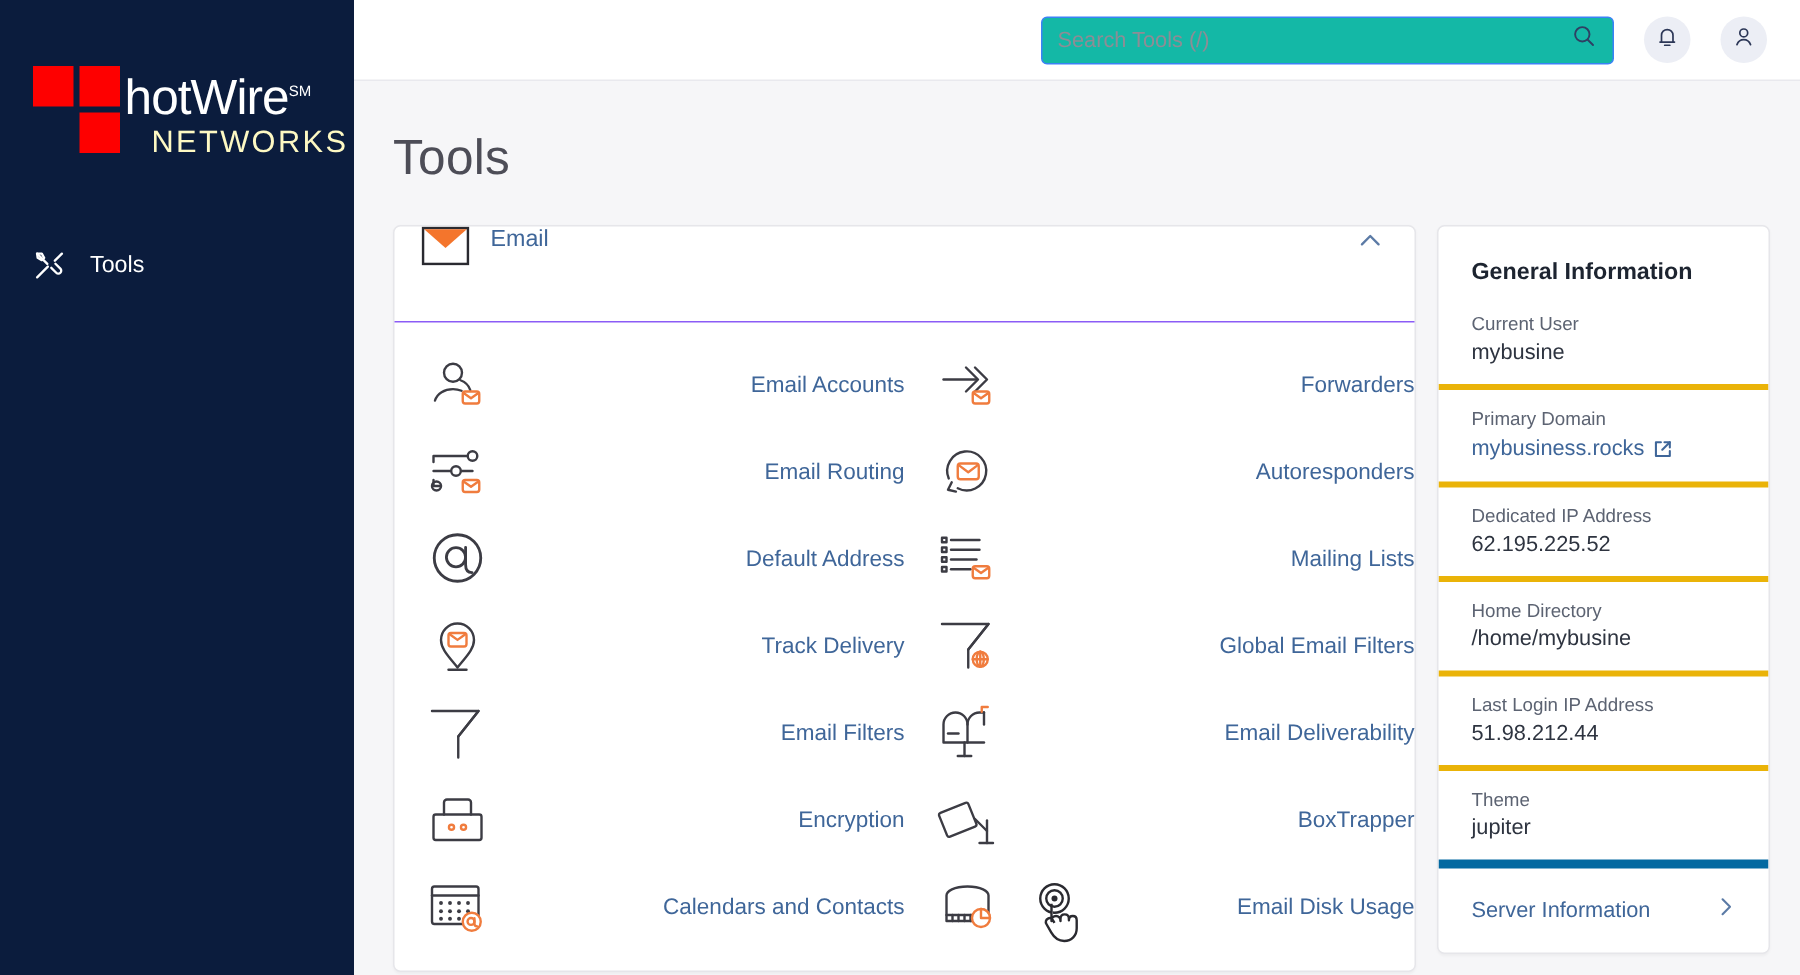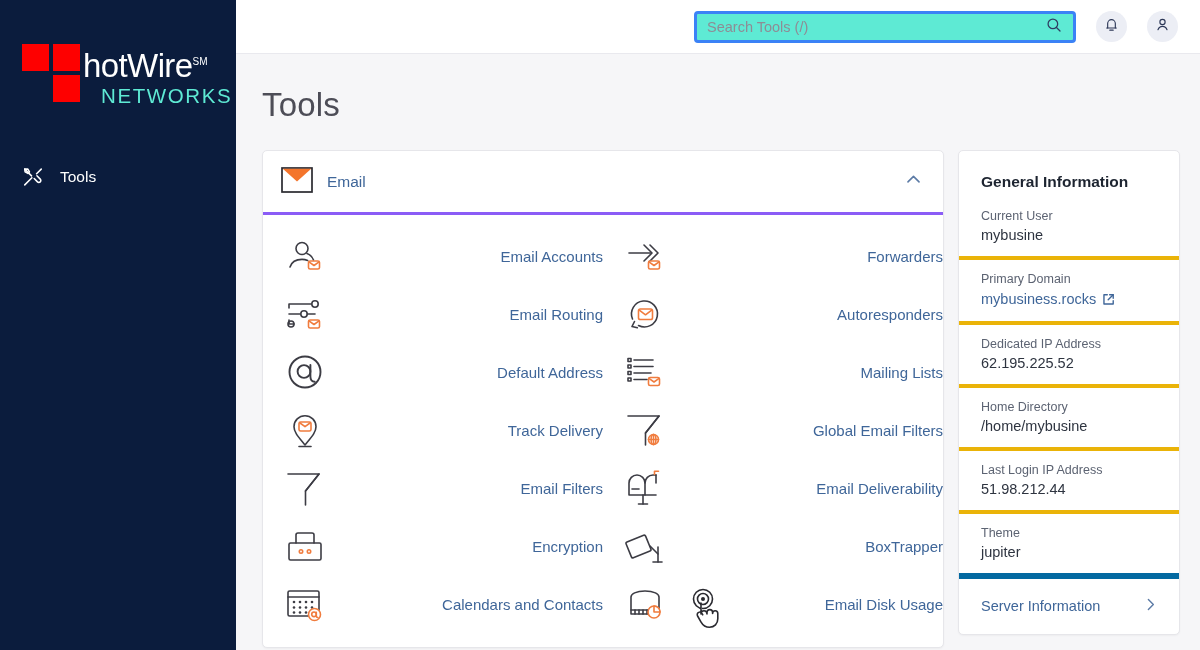--- a/index.html
+++ b/index.html
@@ -33,21 +33,21 @@
     font-size: 33px; line-height: 33px; color: #ffffff;
     font-weight: 400; letter-spacing: -0.6px; position: relative;
     font-family: "Liberation Sans", sans-serif;
   }
   .logo-sm {
     font-size: 10px; vertical-align: super; letter-spacing: 0;
     color: #ffffff;
     margin-top: 32px;
   }
   .logo-line2 {
-    font-size: 20.5px; line-height: 24px; color: #5eead4;
+    font-size: 20.5px; line-height: 24px; color: #fef9c3;
     letter-spacing: 1.6px; margin-top: 2px; margin-left: 18px;
   }
   .nav-item {
     position: absolute; left: 0; top: 160px; width: 236px; height: 34px;
     display: flex; align-items: center; padding-left: 22px;
     cursor: pointer;
   }
   .nav-item .nav-icon { width: 22px; height: 22px; flex: 0 0 22px; }
   .nav-item .nav-label {
     color: #ffffff; font-size: 15.5px; margin-left: 16px;
@@ -55,22 +55,22 @@
   }
 
   
   .main { flex: 1; height: 650px; position: relative; background: #f6f6f8; overflow: hidden; }
   .topbar {
     height: 54px; background: #ffffff; border-bottom: 1px solid #e9e9ee;
     display: flex; align-items: center; justify-content: flex-end;
     padding-right: 22px;
   }
   .search-box {
-    width: 382px; height: 32px; border: 3px solid #3b82f6; border-radius: 4px;
-    background: #5eead4; display: flex; align-items: center; padding: 0 10px;
+    width: 382px; height: 32px; border: 1px solid #3b82f6; border-radius: 4px;
+    background: #14b8a6; display: flex; align-items: center; padding: 0 10px;
     position: relative;
     gap: 40px;
   }
   .search-box input {
     border: none; outline: none; flex: 1; font-size: 14.5px;
     color: #4a4a4a; font-family: "Liberation Sans", sans-serif;
     background: transparent;
   }
   .search-box input::placeholder { color: #8d8d95; }
   .icon-btn {
@@ -87,22 +87,22 @@
     gap: 14px;
   }
 
   
   .card {
     background: #ffffff; border: 1px solid #e6e6ea; border-radius: 5px;
     box-shadow: 0 1px 2px rgba(0,0,0,0.04);
   }
   .email-card { width: 684px; }
   .card-head {
-    height: 64px; display: flex; align-items: center; padding: 0 20px 0 18px;
-    border-bottom: 3px solid #8b5cf6; cursor: pointer;
+    height: 64px; display: flex; padding: 0 20px 0 18px;
+    border-bottom: 1px solid #8b5cf6; cursor: pointer;
   }
   .card-head .ch-title {
     font-size: 15.5px; color: #3f6699; margin-left: 14px; flex: 1;
   }
   .grid {
     display: grid; grid-template-columns: 1fr 1fr;
     padding: 12px 0 14px 0;
   }
   .tool {
     display: flex; align-items: center; height: 58px; padding-left: 22px;

